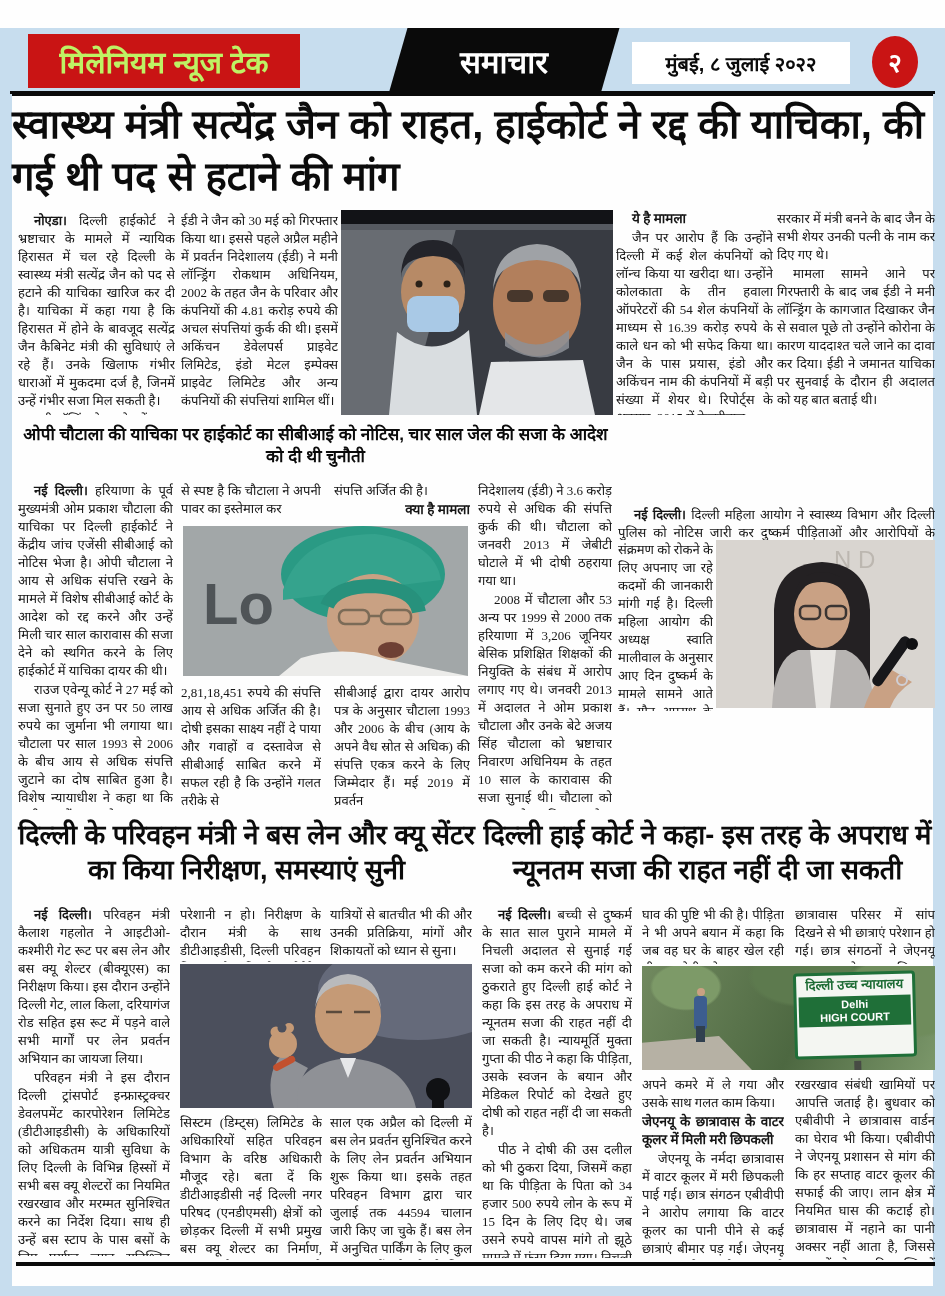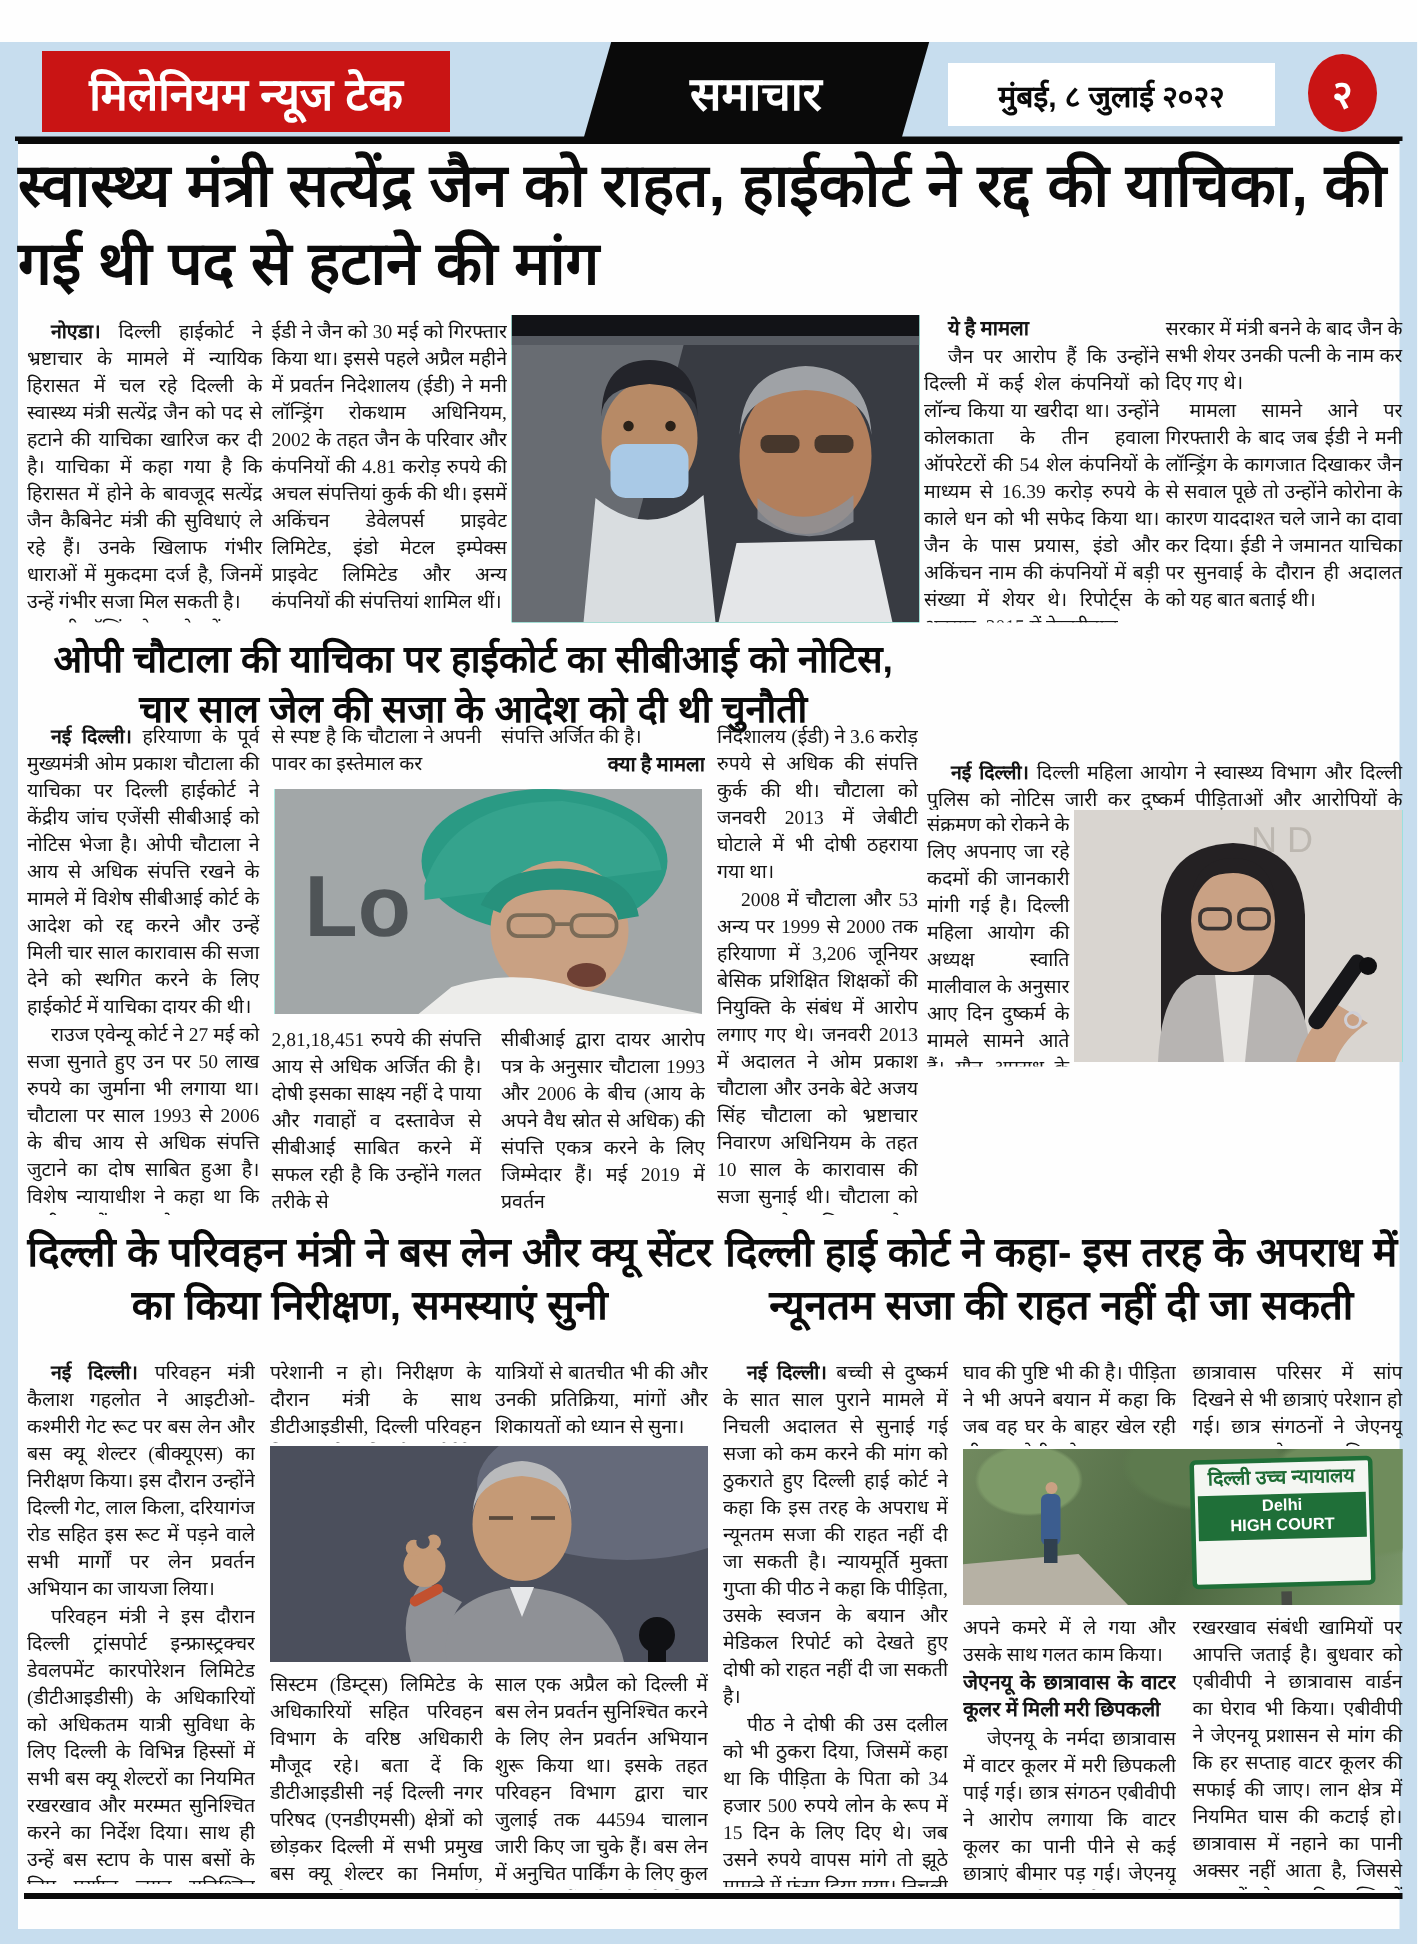--- a/index.html
+++ b/index.html
@@ -6,40 +6,40 @@
   html,body{width:945px}
   body{font-family:"Liberation Serif",serif;background:#ffffff;color:#111}
   .sheet{position:relative;width:945px;height:1296px;background:#fefefe;overflow:hidden}
   .abs{position:absolute}
 
   
   .band{position:absolute;left:0;top:28px;width:945px;height:66px;background:#c7ddee}
   .side-l{position:absolute;left:0;top:94px;width:12px;height:1192px;background:#c7ddee}
   .side-r{position:absolute;right:0;top:94px;width:12px;height:1192px;background:#c7ddee}
   .bot-strip{position:absolute;left:0;top:1286px;width:945px;height:10px;background:#c7ddee}
-  .brand{position:absolute;left:28px;top:34px;width:272px;height:54px;background:#c91414;color:#ffffff;
+  .brand{position:absolute;left:28px;top:34px;width:272px;height:54px;background:#c91414;color:#bef264;
          font-family:"Liberation Sans",sans-serif;font-weight:bold;font-size:30px;display:flex;
          align-items:center;justify-content:center;white-space:nowrap}
   .flag{position:absolute;left:398px;top:28px;width:212px;height:66px;background:#0a0a0a;
         transform:skewX(-16deg);display:flex;align-items:center;justify-content:center}
   .flag span{transform:skewX(16deg);color:#fff;font-family:"Liberation Sans",sans-serif;
         font-weight:bold;font-size:31px}
   .datebox{position:absolute;left:632px;top:42px;width:218px;height:42px;background:#fff;color:#0a0a0a;
         font-family:"Liberation Sans",sans-serif;font-weight:bold;font-size:20px;display:flex;
         align-items:center;justify-content:center;white-space:nowrap}
   .badge{position:absolute;left:872px;top:36px;width:46px;height:52px;background:#c91414;color:#fff;
         border-radius:50%;font-family:"Liberation Sans",sans-serif;font-weight:bold;font-size:26px;
         display:flex;align-items:center;justify-content:center}
   .rule-top{position:absolute;left:10px;top:91px;width:925px;height:5px;background:#0a0a0a}
   .rule-bot{position:absolute;left:16px;top:1262px;width:919px;height:4px;background:#0a0a0a}
 
   
   .hl{font-family:"Liberation Sans",sans-serif;font-weight:bold;color:#0b0b0b}
   .hl-main{left:12px;top:98px;width:921px;text-align:left;font-size:40px;line-height:1.3}
-  .hl-sec{text-align:center;font-size:25px;line-height:1.3}
+  .hl-sec{text-align:center;font-size:17px;line-height:1.3}
   .hl-dcw{text-align:left;font-size:26px;line-height:1.26}
 
   
   .col{position:absolute;overflow:hidden;text-align:justify;font-size:13px;line-height:18px;color:#141414}
   .col p{margin-bottom:1px}
   .ind{text-indent:16px}
   .sub{font-weight:bold;font-size:13.5px}
   .sub-c{font-weight:bold;text-align:right;text-indent:0;font-size:13.5px}
   b.city{font-weight:bold}
 

